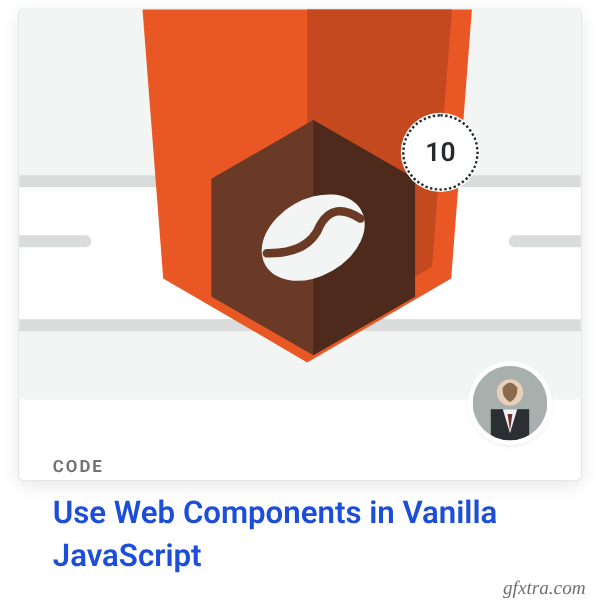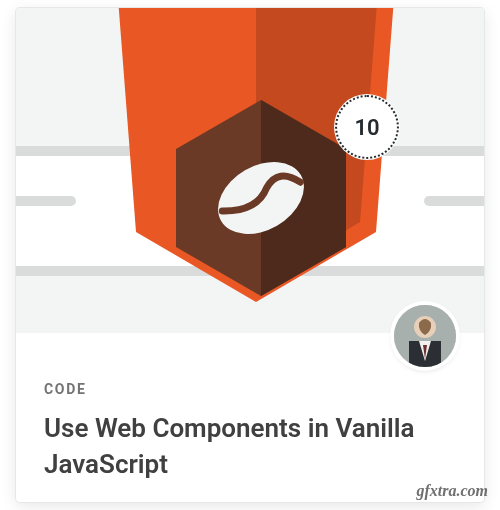--- a/index.html
+++ b/index.html
@@ -6,21 +6,21 @@
   body{
     width:500px;height:510px;
     font-family:-apple-system,BlinkMacSystemFont,"Segoe UI",Roboto,Helvetica,Arial,sans-serif;
     background:#fff;
     position:relative;
     overflow:hidden;
   }
   .card{
     position:absolute;
     left:16px;top:8px;
-    width:468px;height:494px;
+    width:468px;height:392px;
     background:#fff;
     box-shadow:0 0 0 1px #e5e7e8, 0 4px 16px rgba(0,0,0,.10);
     border-radius:4px;
     overflow:visible;
   }
   .thumb{
     position:relative;
     width:100%;height:325px;
     background:#f3f4f4;
     border-top-left-radius:4px;border-top-right-radius:4px;
@@ -67,26 +67,26 @@
   }
   .avatar svg{display:block}
   
   .meta{padding:48px 28px 0 28px}
   .category{
     font-size:14px;letter-spacing:.12em;font-weight:700;
     color:#737373;
   }
   .title{
     margin-top:14px;
-    font-size:26px;line-height:1.38;font-weight:600;color:#404040;
+    font-size:26px;line-height:1.38;font-weight:600;color:#1d4ed8;
   }
   
   .wm{
     position:absolute;right:12px;bottom:10px;
-    font-size:16px;font-style:italic;font-weight:700;color:#6f6f6f;
+    font-size:16px;font-style:italic;font-weight:400;color:#6f6f6f;
     font-family:Georgia,"Times New Roman",serif;
   }
 </style>
 </head>
 <body>
 
 <div class="card">
 
   <div class="thumb">
     <div class="pipe"></div>

